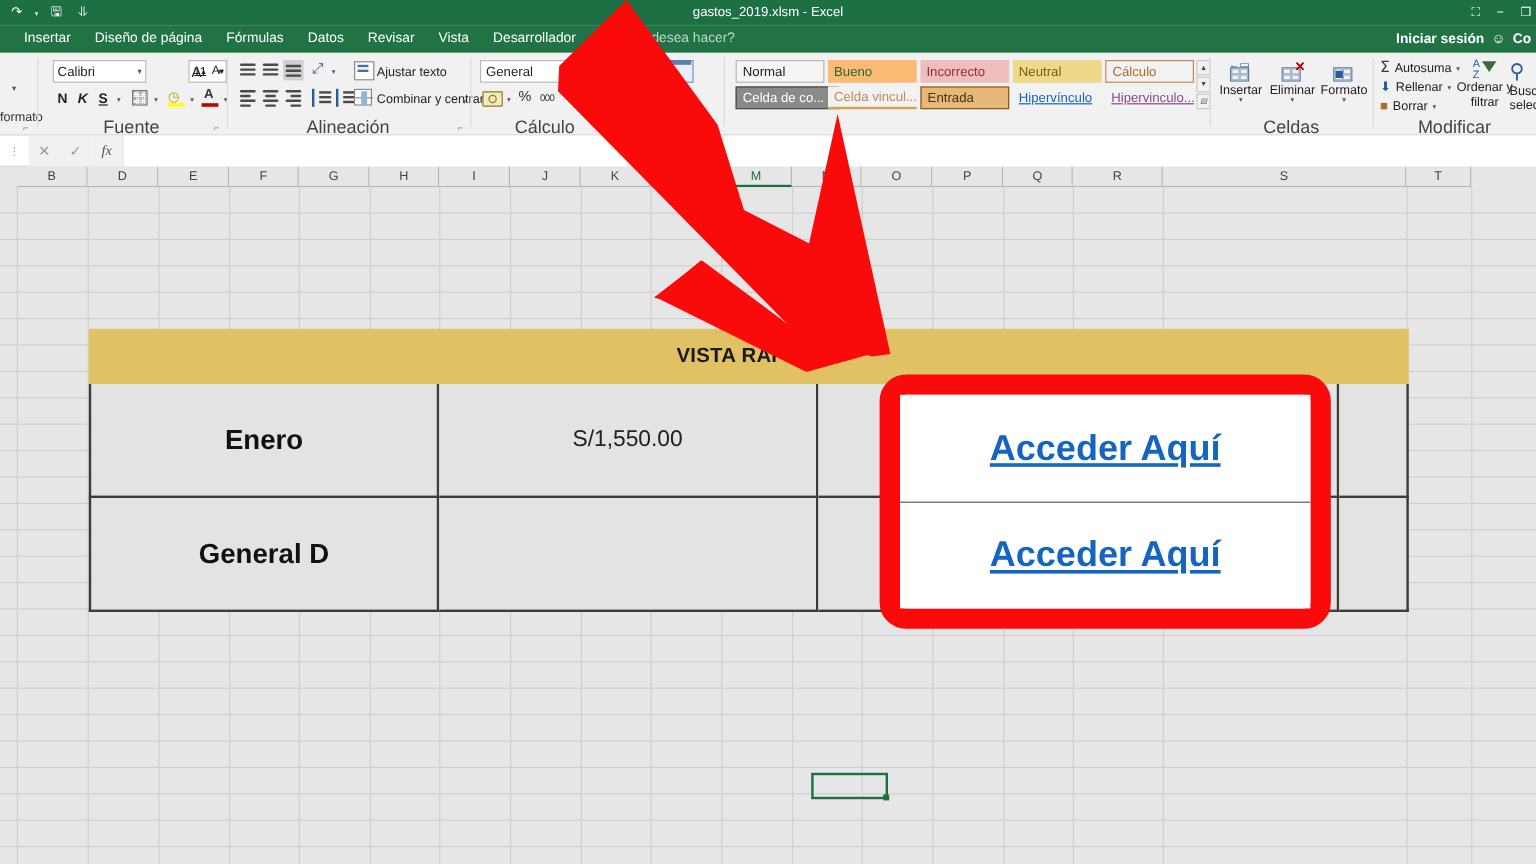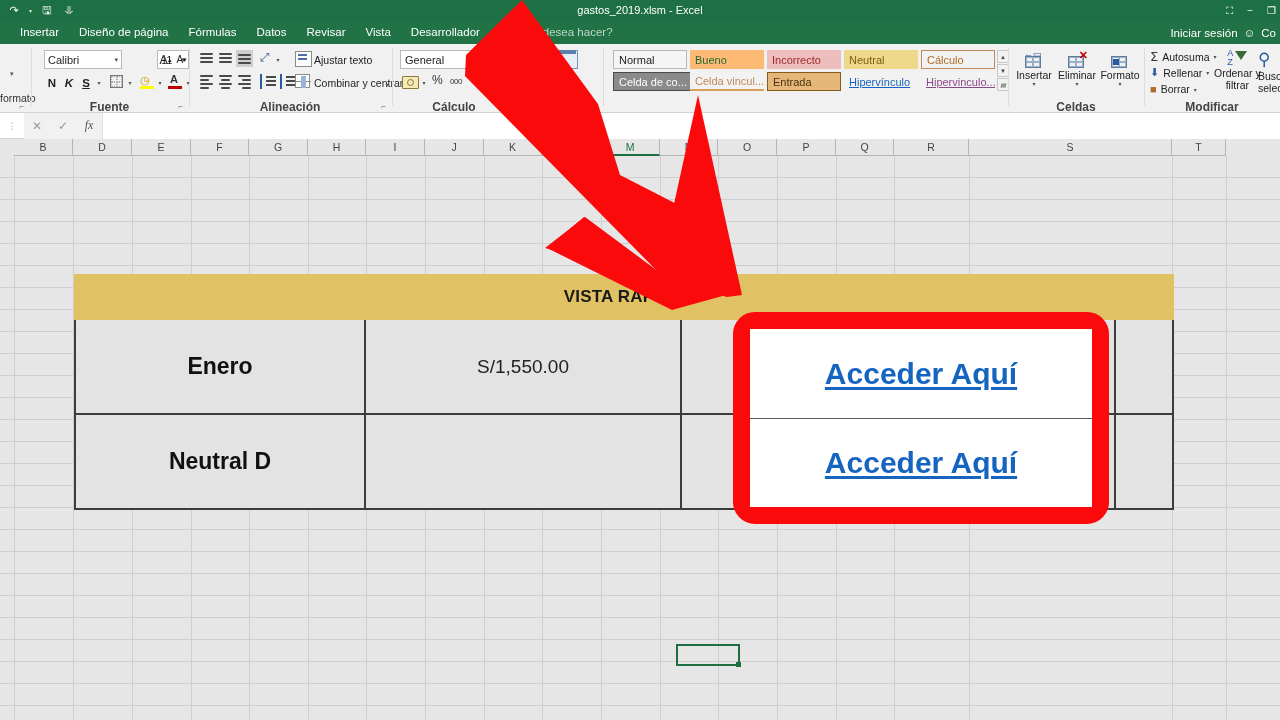--- a/index.html
+++ b/index.html
@@ -48,32 +48,32 @@
   }
   .bulb:before {
     content: ""; position: absolute; left: 1px; top: 0; width: 7px; height: 7px;
     border: 1.1px solid #bcd9c8; border-radius: 50%;
   }
   .bulb:after {
     content: ""; position: absolute; left: 3px; top: 7.5px; width: 3px; height: 2.5px;
     border-bottom: 1.1px solid #bcd9c8; border-left: 1.1px solid #bcd9c8; border-right: 1.1px solid #bcd9c8;
   }
   .signin { position: absolute; right: 4px; top: 0; height: 23px; display: flex; align-items: center; gap: 6px; }
-  .signin span { color: #ffffff; font-size: 11.5px; }
+  .signin span { color: #ffffff; font-size: 11.5px; font-weight: bold; }
   .person-ico { color: #ffffff; font-size: 12px; }
 
   
   .ribbon {
     position: absolute; left: 0; top: 44px; width: 1280px; height: 69px;
     background: #f1f1f1; border-bottom: 1px solid #d2d2d2;
   }
   .rgroup { position: absolute; top: 0; height: 69px; }
   .rgroup .glabel {
     position: absolute; bottom: 1px; width: 100%; text-align: center;
-    font-size: 12px; color: #444; line-height: 10px; font-weight: bold;
+    font-size: 15px; color: #444; line-height: 10px;
   }
   .gsep { position: absolute; top: 4px; width: 1px; height: 58px; background: #dcdcdc; }
   .dlg {
     position: absolute; bottom: 2px; right: 2px; width: 9px; height: 9px;
     font-size: 8px; color: #8a8a8a; line-height: 9px; text-align: center;
   }
 
   
   .clip-caret { position: absolute; left: 10px; top: 26px; font-size: 7px; color: #555; }
   .clip-fmt { position: absolute; left: 0px; top: 48px; font-size: 10.5px; color: #333; white-space: nowrap; }
@@ -618,21 +618,21 @@
   <div class="tcell lb" style="left:74px; top:320px; width:292px; height:95px;">
     <span class="tcell-label">Enero</span>
   </div>
   <div class="tcell" style="left:366px; top:320px; width:316px; height:95px;">
     <span class="tcell-amt">S/1,550.00</span>
   </div>
   <div class="tcell" style="left:682px; top:320px; width:434px; height:95px;"></div>
   <div class="tcell" style="left:1116px; top:320px; width:58px; height:95px;"></div>
 
   <div class="tcell lb" style="left:74px; top:415px; width:292px; height:95px;">
-    <span class="tcell-label">Neutral D</span>
+    <span class="tcell-label">General D</span>
   </div>
   <div class="tcell" style="left:366px; top:415px; width:316px; height:95px;">
     <span class="tcell-amt"></span>
   </div>
   <div class="tcell" style="left:682px; top:415px; width:434px; height:95px;"></div>
   <div class="tcell" style="left:1116px; top:415px; width:58px; height:95px;"></div>
 
   <div class="selcell" style="left:676px; top:644px; width:64px; height:22px;">
     <div class="handle"></div>
   </div>

